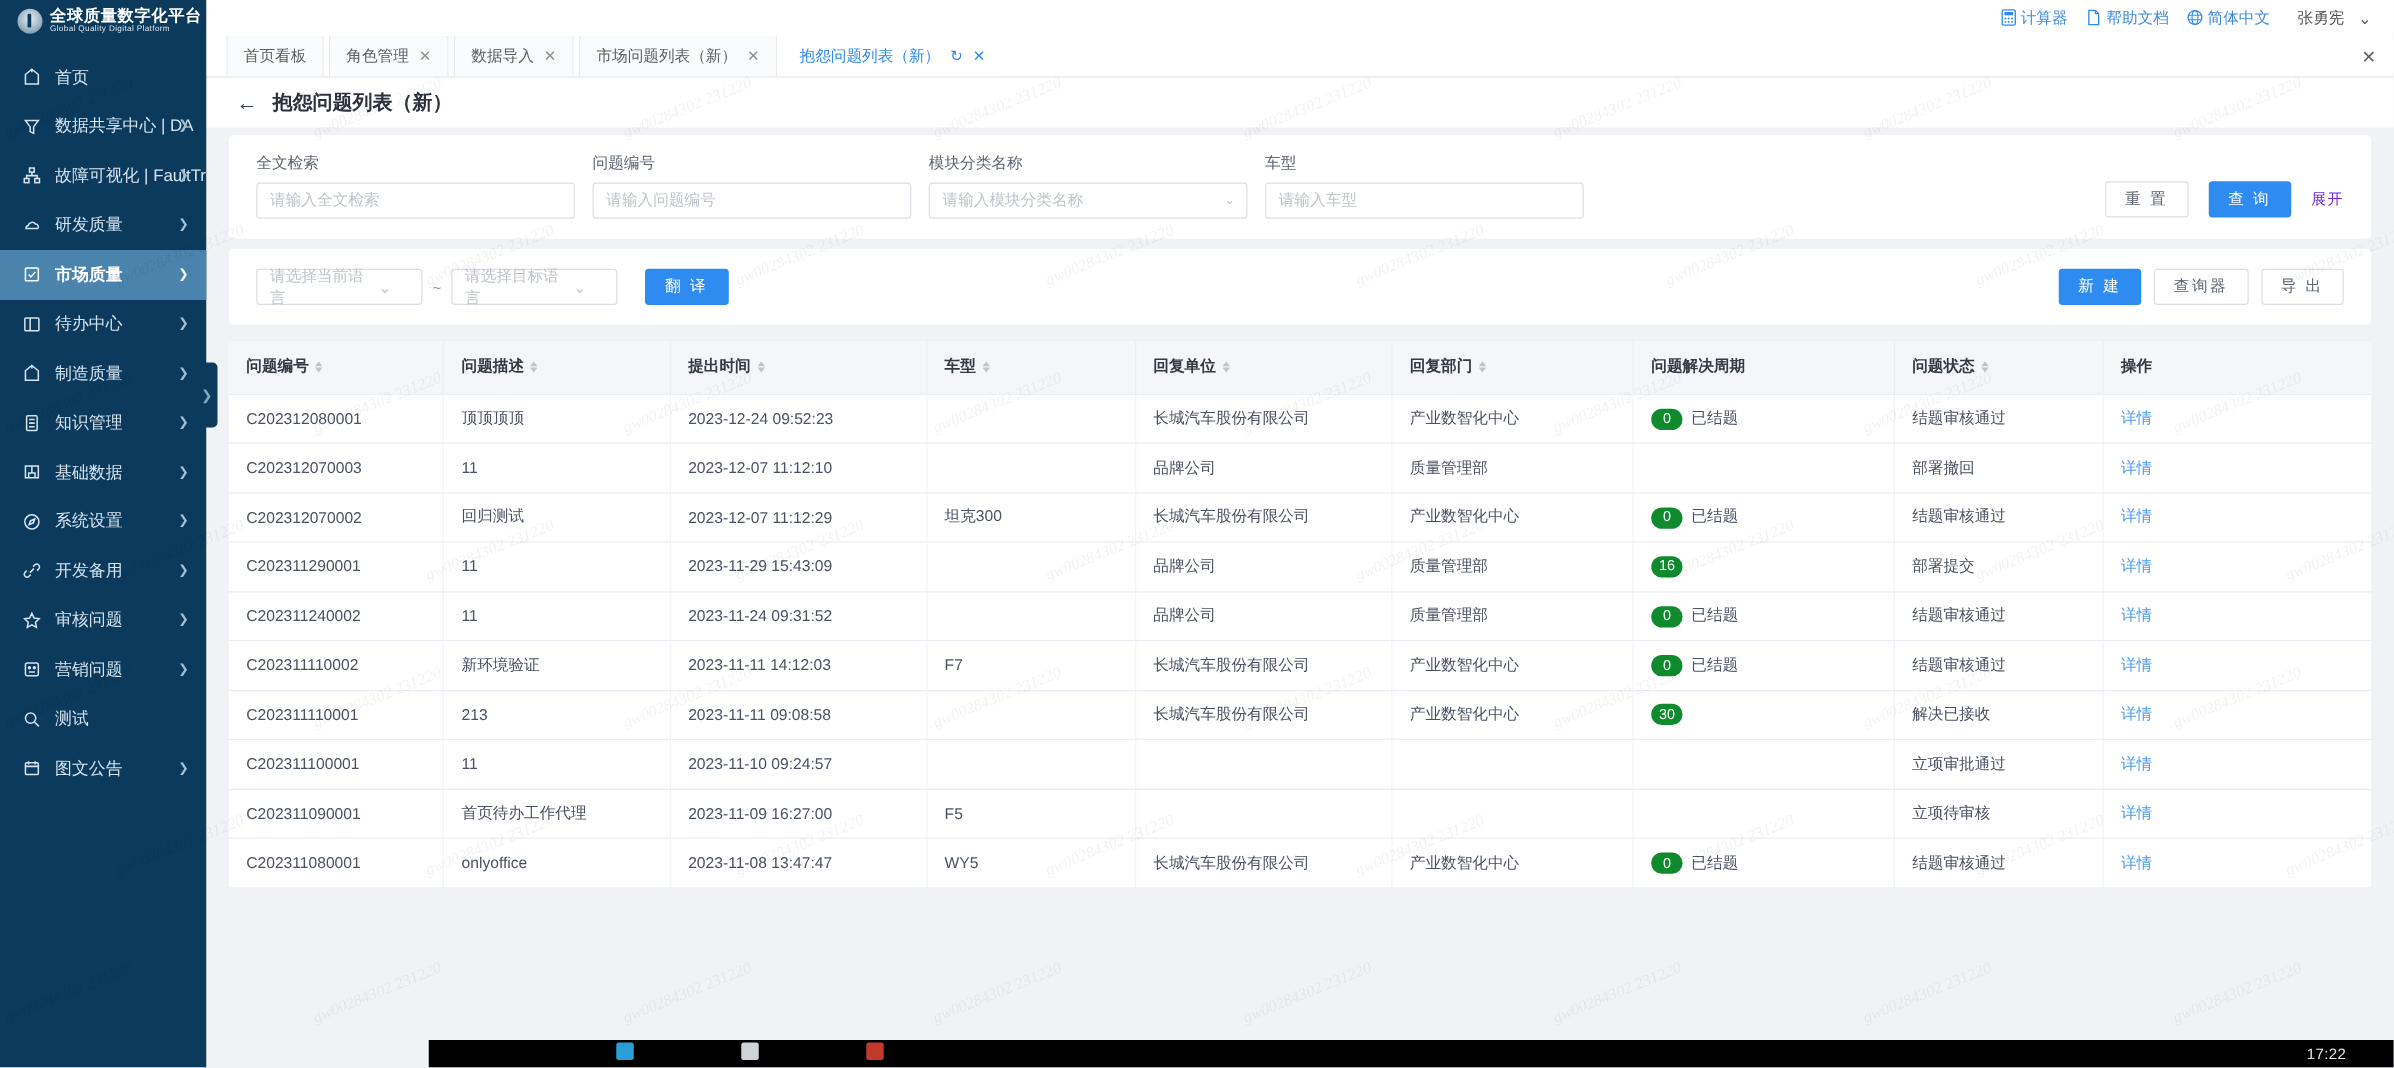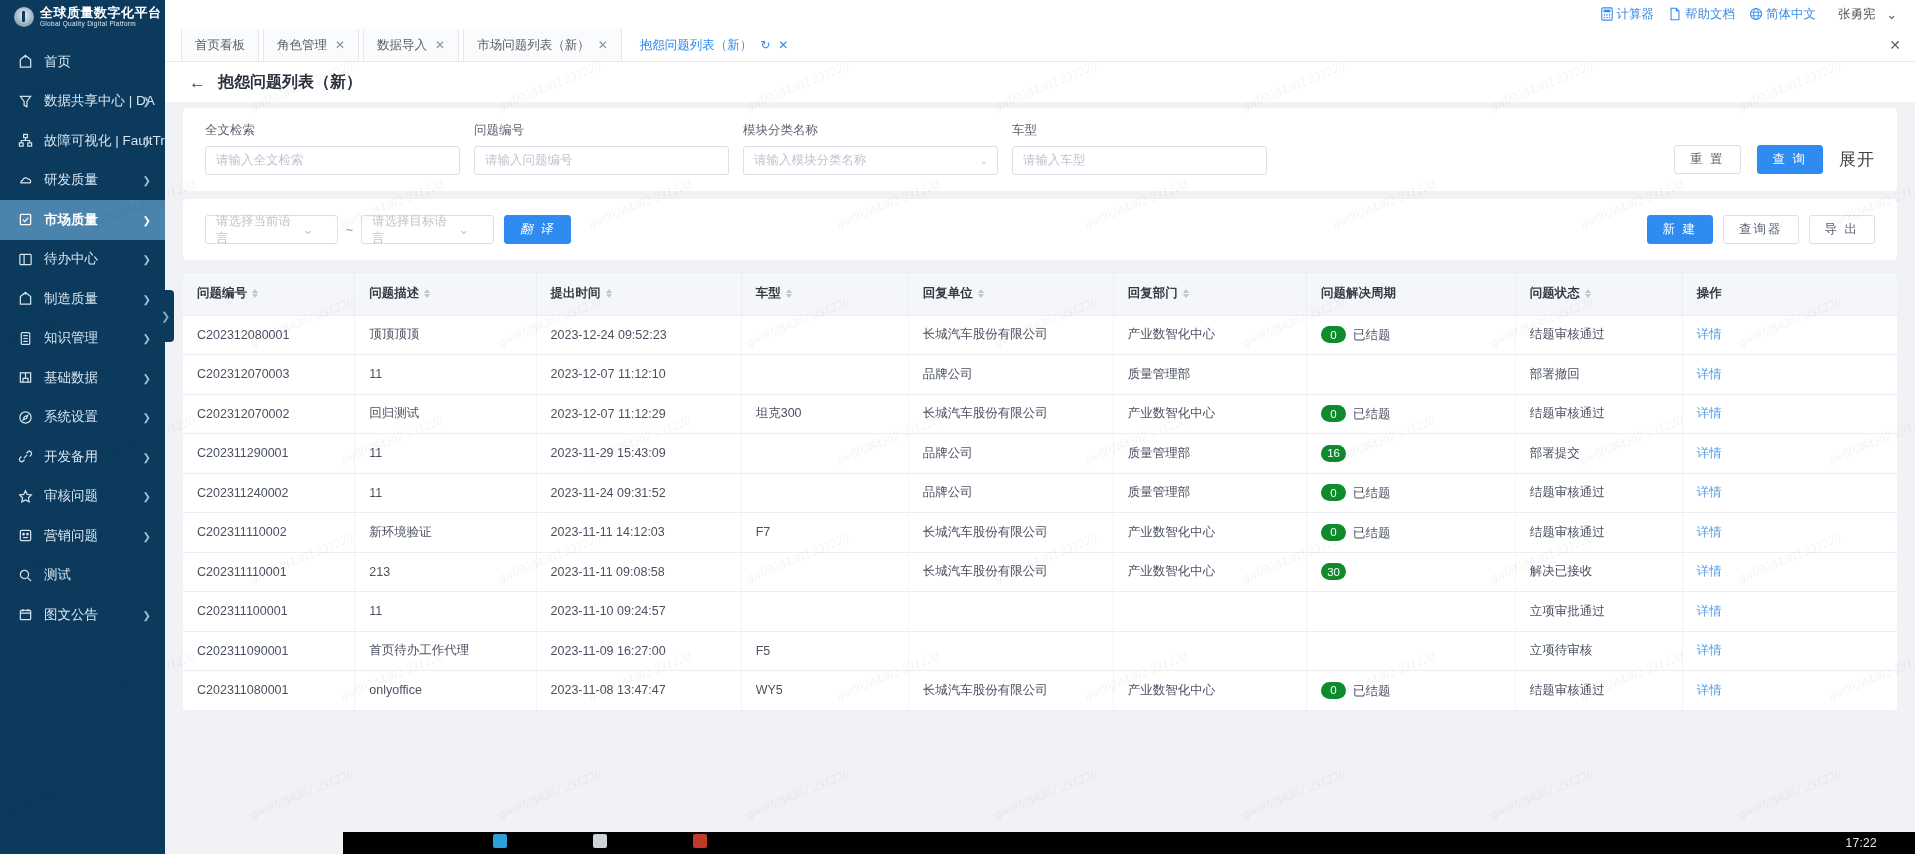--- a/index.html
+++ b/index.html
@@ -175,21 +175,21 @@
 
   .btn {
     height: 29px; min-width: 58px; padding: 0 15px;
     border-radius: 3px; font-size: 12.5px;
     display: inline-flex; align-items: center; justify-content: center;
     cursor: pointer; white-space: nowrap;
     letter-spacing: 2px;
   }
   .btn-default { background: #fff; border: 1px solid #dcdfe6; color: #5a6472; }
   .btn-primary { background: #2e8bf0; border: 1px solid #2e8bf0; color: #fff; }
-  .link-btn { font-size: 17px; color: #404040; cursor: pointer; letter-spacing: 1px; }
+  .link-btn { font-size: 12px; color: #6d28d9; cursor: pointer; letter-spacing: 1px; }
 
   
   .tool-row { display: flex; align-items: center; }
   .sel {
     width: 133px; height: 29px;
     border: 1px solid #dcdfe6; border-radius: 3px;
     background: #fff; font-size: 12.5px; color: #bfc4cd;
     padding: 0 24px 0 10px;
     display: flex; align-items: center; position: relative;
   }
@@ -538,21 +538,21 @@
     <div class="tool-row">
       <div class="sel">
         <span>请选择当前语言</span>
         <span class="caret">⌄</span>
       </div>
       <span class="tilde">~</span>
       <div class="sel">
         <span>请选择目标语言</span>
         <span class="caret">⌄</span>
       </div>
-      <div class="btn btn-primary" style="margin-left:10px;font-style:italic;">翻 译</div>
+      <div class="btn btn-primary" style="margin-left:22px;">翻 译</div>
 
       <div class="tool-actions">
         <div class="btn btn-primary">新 建</div>
         <div class="btn btn-default">查询器</div>
         <div class="btn btn-default">导 出</div>
       </div>
     </div>
   </div>
 
   <div class="table-wrap">

